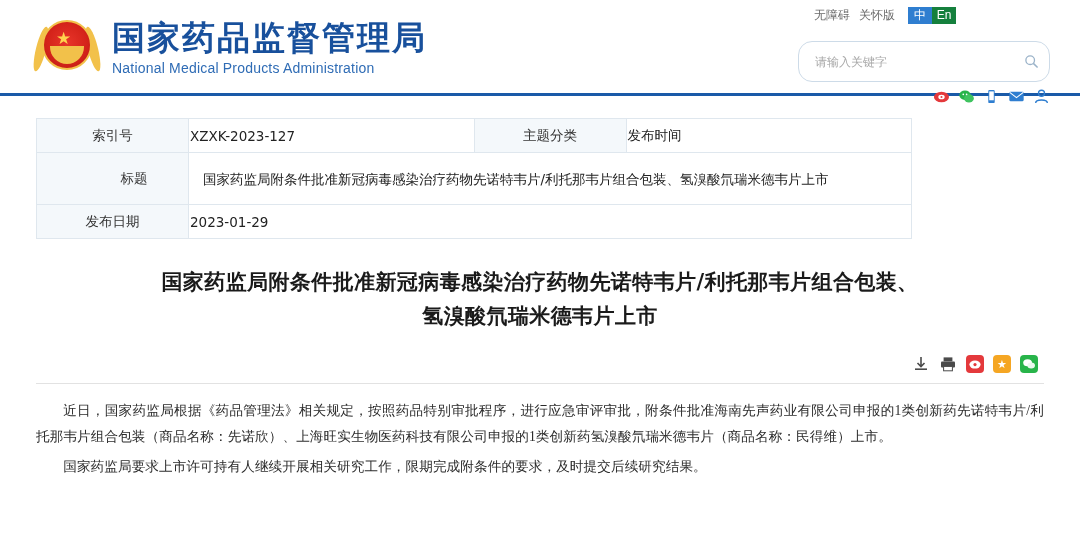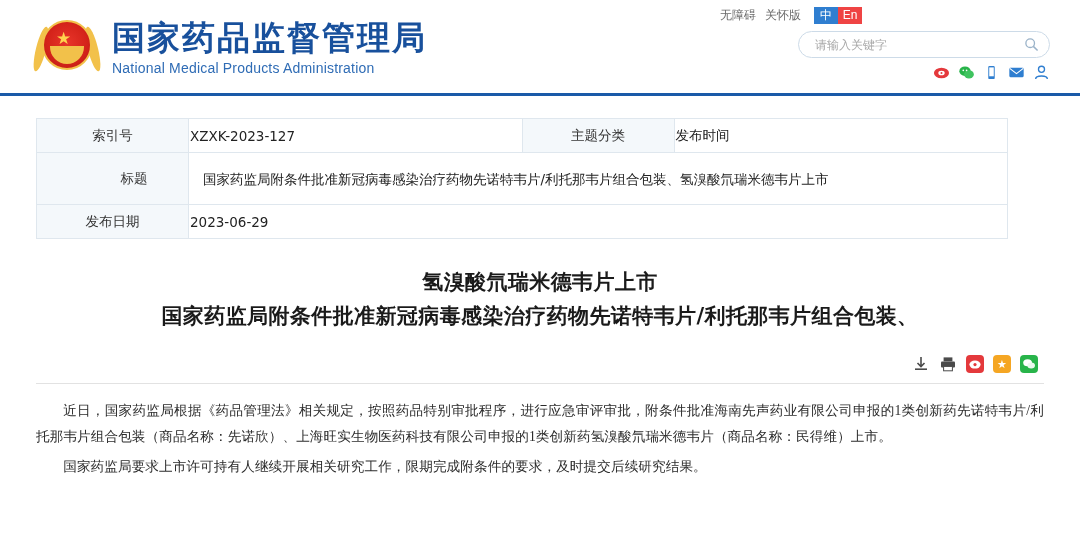--- a/index.html
+++ b/index.html
@@ -76,43 +76,43 @@
     position: absolute;
     right: 30px;
     top: 6px;
     width: 330px;
     text-align: right;
   }
   .toplinks {
     font-size: 12px;
     color: #6b6b6b;
     display: flex;
-    justify-content: flex-start;
+    justify-content: center;
     align-items: center;
     gap: 9px;
     height: 18px;
   }
   .toplinks a { color:#6b6b6b; text-decoration:none; }
   .lang {
     display:flex; margin-left: 4px;
   }
   .lang span {
     display:inline-block;
     width: 24px; height: 17px;
     line-height: 17px;
     text-align:center;
     font-size: 12px;
   }
   .lang .on { background:#2f7ed0; color:#fff; }
-  .lang .off { background:#ef4444; color:#fff; }
+  .lang .off { background:#15803d; color:#fff; }
 
   .searchbox {
-    margin-top: 7px;
+    margin-top: 17px;
     width: 252px;
-    height: 27px;
+    height: 41px;
     border: 1px solid #cddbe8;
     border-radius: 14px;
     background: #fff;
     display: flex;
     align-items: center;
     padding: 0 10px 0 14px;
     float: right;
   }
   .searchbox input {
     border: none; outline: none;
@@ -132,21 +132,21 @@
     justify-content: flex-end;
     gap: 8px;
     align-items: center;
   }
   .sicon { width: 17px; height: 17px; display:inline-block; }
 
   
   .content { padding: 0 36px; }
   .info-table {
     margin-top: 22px;
-    width: 972px;
+    width: 876px;
     border-collapse: collapse;
     border: 1px solid #dfe7ee;
     table-layout: fixed;
   }
   .info-table td {
     border: 1px solid #dfe7ee;
     height: 34px;
     font-size: 13.5px;
     color: #333;
     font-family: "DejaVu Sans", sans-serif;
@@ -297,28 +297,28 @@
         <td class="val">XZXK-2023-127</td>
         <td class="lbl">主题分类</td>
         <td class="val">发布时间</td>
       </tr>
       <tr class="row-title">
         <td class="lbl">标题</td>
         <td class="val" colspan="3">国家药监局附条件批准新冠病毒感染治疗药物先诺特韦片/利托那韦片组合包装、氢溴酸氘瑞米德韦片上市</td>
       </tr>
       <tr>
         <td class="lbl">发布日期</td>
-        <td class="val" colspan="3">2023-06-29</td>
+        <td class="val" colspan="3">2023-01-29</td>
       </tr>
     </tbody>
       </table>
 
     <div class="doc-title">
+      <div>国家药监局附条件批准新冠病毒感染治疗药物先诺特韦片/利托那韦片组合包装、</div>
       <div>氢溴酸氘瑞米德韦片上市</div>
-      <div>国家药监局附条件批准新冠病毒感染治疗药物先诺特韦片/利托那韦片组合包装、</div>
     </div>
 
     <div class="tools">
       <span class="tool-icon">
         <svg width="18" height="18" viewBox="0 0 18 18">
             <path d="M9 2 L9 11 M5.5 8 L9 11.5 L12.5 8" stroke="#4a4a4a" stroke-width="1.6" fill="none"></path>
             <rect x="3" y="13.4" width="12" height="1.6" fill="#4a4a4a"></rect>
           </svg>
       </span>
       <span class="tool-icon">

